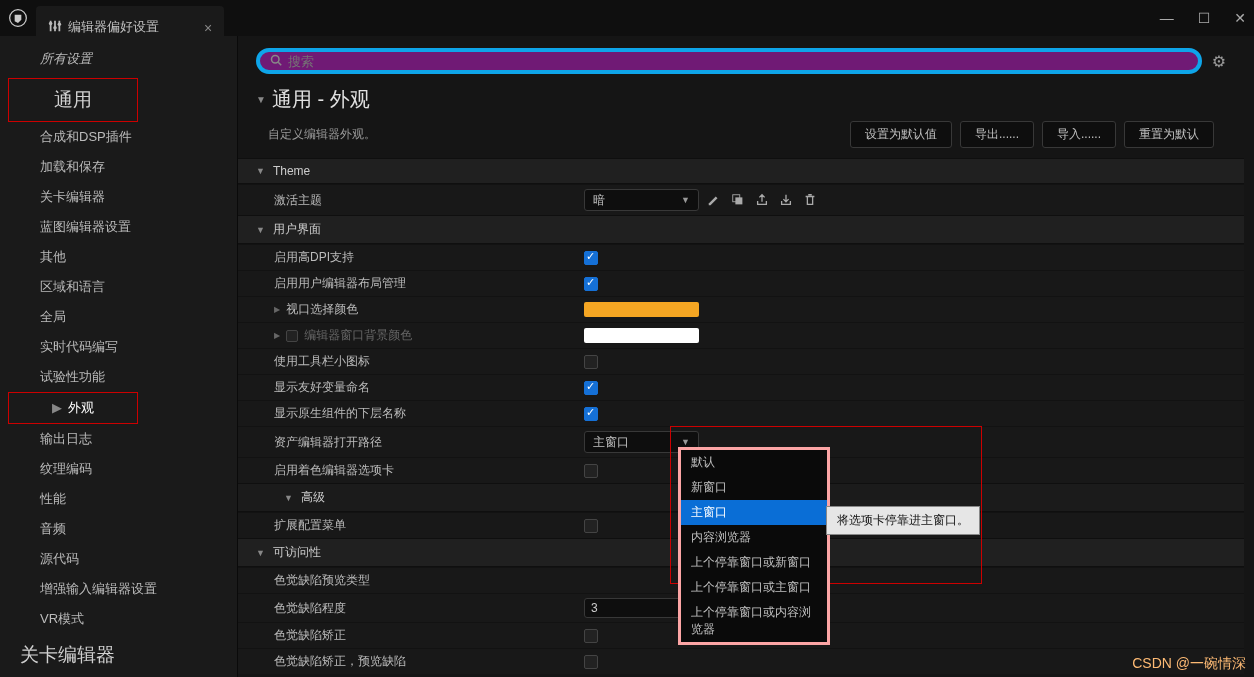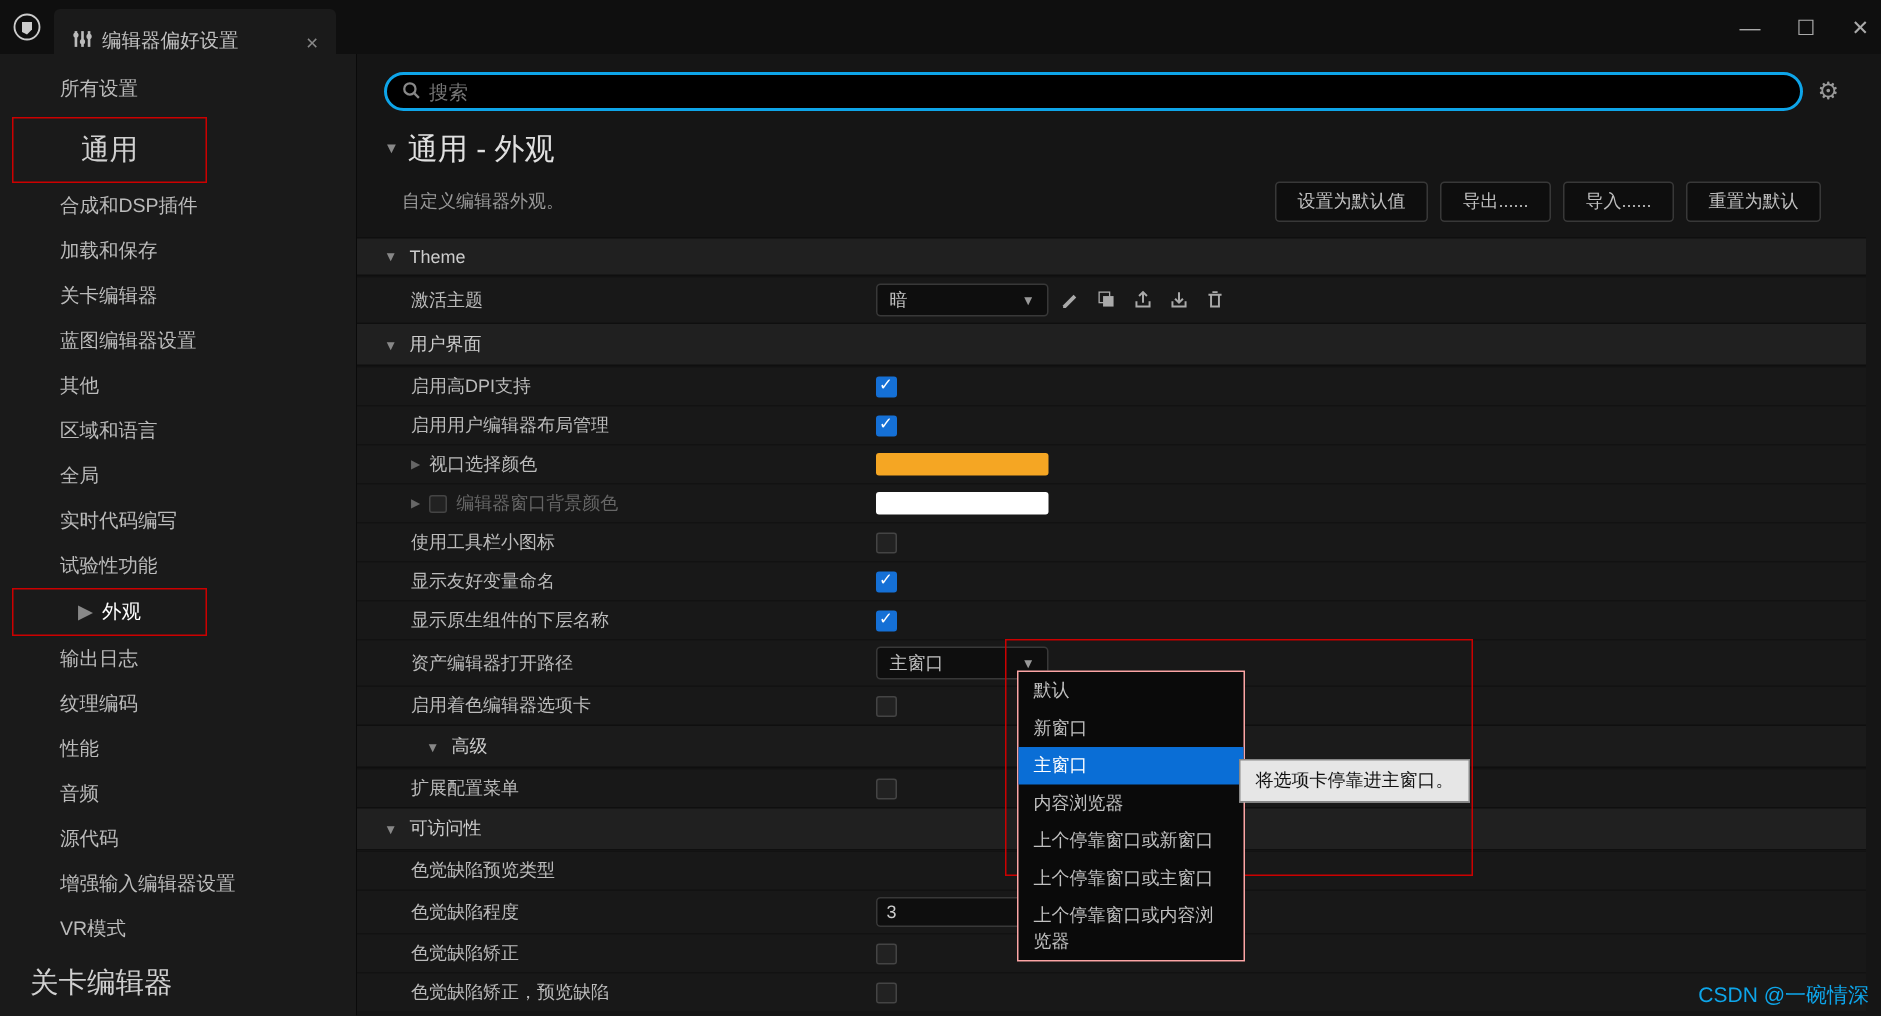--- a/index.html
+++ b/index.html
@@ -13,28 +13,28 @@
 .winctl { margin-left: auto; display: flex; gap:24px; }
 .winctl span { cursor: pointer; font-size: 14px; color: #aaa; }
 
 .main { display: flex; height: calc(677px - 36px); }
 .sidebar { width: 238px; background: #1a1a1a; border-right: 1px solid #0a0a0a; overflow-y: auto; position: relative; padding-top: 8px; }
 .sidebar::-webkit-scrollbar, .content::-webkit-scrollbar { width: 8px; }
 .sidebar::-webkit-scrollbar-thumb, .content::-webkit-scrollbar-thumb { background: #3a3a3a; border-radius: 4px; }
 
 .side-item { padding: 6px 20px 6px 40px; cursor: pointer; color: #bbb; font-size: 13px; }
 .side-cat { font-size: 19px; color: #d0d0d0; padding: 8px 20px; }
-.side-item.top { padding-left: 40px; }
+.side-item.top { padding-left: 40px; font-style: italic; }
 .side-item.active { color: #fff; }
 .side-item.active .arrow { color: #888; margin-right: 6px; }
 .box-red { border: 1px solid #c00; text-align: center; }
 
 .content { flex: 1; overflow-y: auto; background: #151515; padding: 0 10px 0 0; position: relative; }
 .topbar { display: flex; align-items: center; padding: 12px 18px 8px; gap: 10px; }
-.search { flex: 1; background: #000000; border: 2px solid #0ea5e9; border-radius: 14px; height: 26px; display: flex; align-items: center; padding: 0 10px; gap: 6px; }
+.search { flex: 1; background: #701a75; border: 4px solid #0ea5e9; border-radius: 14px; height: 26px; display: flex; align-items: center; padding: 0 10px; gap: 6px; }
 .search input { background: none; border: none; outline: none; color: #aaa; flex: 1; font-size: 13px; }
 .gear { color: #999; cursor: pointer; font-size: 16px; }
 
 .panel-header { padding: 4px 18px 2px; display: flex; align-items: center; }
 .panel-header .tri { color: #888; margin-right: 6px; font-size: 10px; }
 .page-title { font-size: 20px; color: #e0e0e0; }
 .panel-sub { color: #999; font-size: 12px; padding: 6px 30px 10px; display: flex; align-items: center; }
 .panel-sub .btns { margin-left: auto; display: flex; gap: 8px; }
 .btn { background: #0e0e0e; border: 1px solid #383838; color: #c0c0c0; padding: 4px 14px; border-radius: 3px; font-size: 12px; cursor: pointer; }
 
@@ -49,27 +49,27 @@
 .row .val { display: flex; align-items: center; gap: 6px; }
 .checkbox { width: 14px; height: 14px; border-radius: 2px; background: #222; border: 1px solid #444; position: relative; cursor: pointer; }
 .checkbox.checked { background: #1570d6; border-color: #1570d6; }
 .checkbox.checked::after { content: "✓"; position: absolute; top: -2px; left: 1px; font-size: 11px; color: #fff; }
 .swatch { width: 115px; height: 15px; border-radius: 2px; }
 .select { background: #0e0e0e; border: 1px solid #383838; height: 22px; width: 115px; display: flex; align-items: center; padding: 0 8px; border-radius: 3px; font-size: 12px; cursor: pointer; }
 .select .chev { margin-left: auto; font-size: 9px; color: #999; }
 .numbox { background: #0e0e0e; border: 1px solid #383838; height: 20px; width: 115px; padding: 0 6px; border-radius: 3px; font-size: 12px; color: #ccc; display: flex; align-items: center; }
 .icon-btn { width: 18px; height: 18px; color: #aaa; cursor: pointer; display: flex; align-items: center; justify-content: center; }
 
-.dropdown { position: absolute; background: #0a0a0a; border: 1px solid #fca5a5; width: 152px; top: 447px; left: 678px; z-index: 20; }
+.dropdown { position: absolute; background: #0a0a0a; border: 3px solid #fca5a5; width: 152px; top: 447px; left: 678px; z-index: 20; }
 .dd-item { padding: 4px 10px; font-size: 12px; cursor: pointer; }
 .dd-item.sel { background: #0a6ed6; color: #fff; }
 .tooltip { position: absolute; background: #e6e6e6; color: #111; font-size: 12px; padding: 5px 10px; border: 1px solid #888; top: 506px; left: 826px; z-index: 21; }
 .red-overlay { position: absolute; border: 1px solid #c00; top: 426px; left: 670px; width: 312px; height: 158px; z-index: 10; pointer-events: none; }
 
-.watermark { position: absolute; right: 8px; bottom: 4px; color: #0ea5e9; font-size: 14px; z-index: 30; }
+.watermark { position: absolute; right: 8px; bottom: 4px; color: #fdba74; font-size: 14px; z-index: 30; }
 </style>
 </head>
 <body>
 
 <div class="titlebar">
   <span class="logo">
     <svg viewBox="0 0 24 24" width="20" height="20">
         <circle cx="12" cy="12" r="10" fill="none" stroke="#ccc" stroke-width="1.5"></circle>
         <path d="M8 8 L8 16 L12 18 L16 14 L16 8 Z" fill="#ccc"></path>
       </svg>

